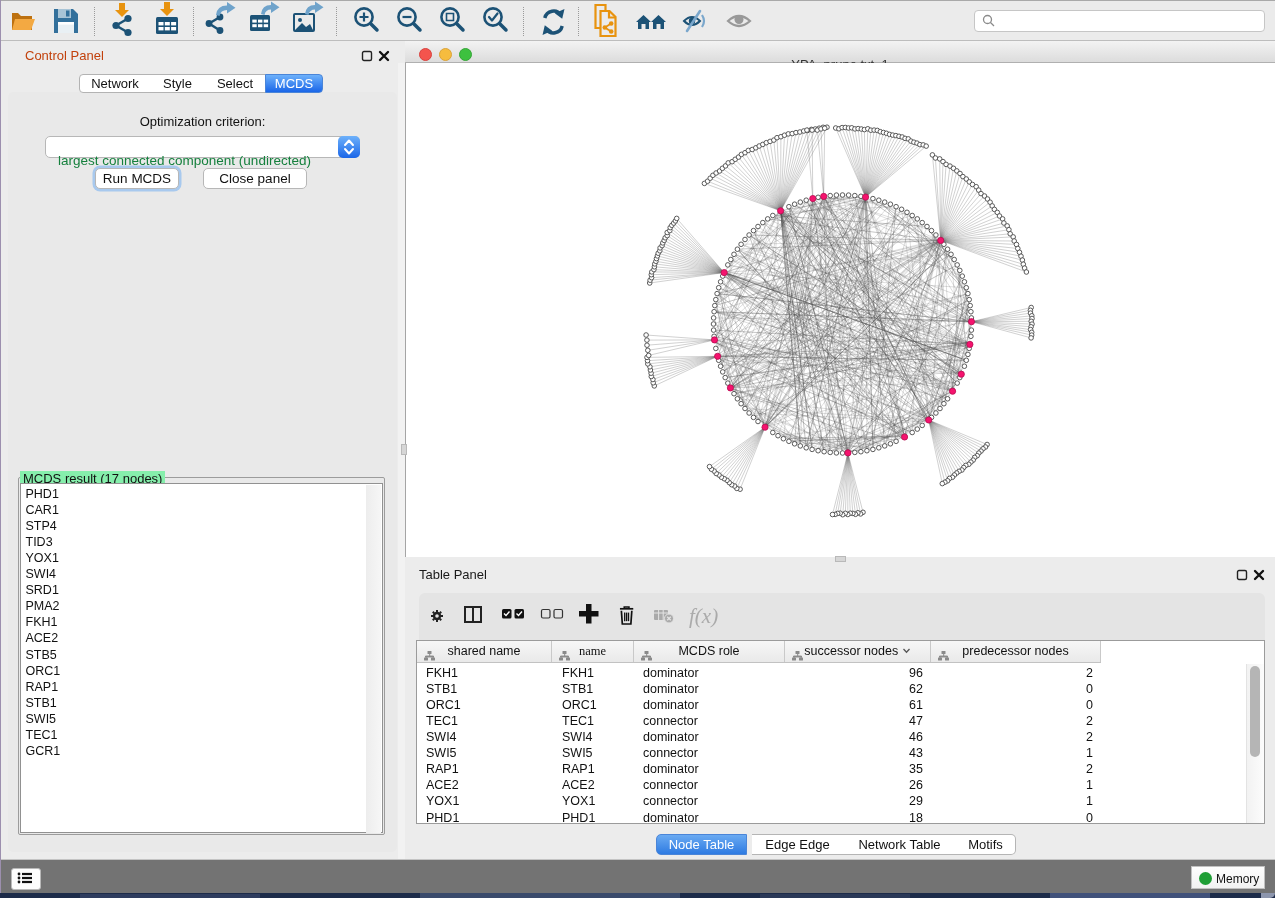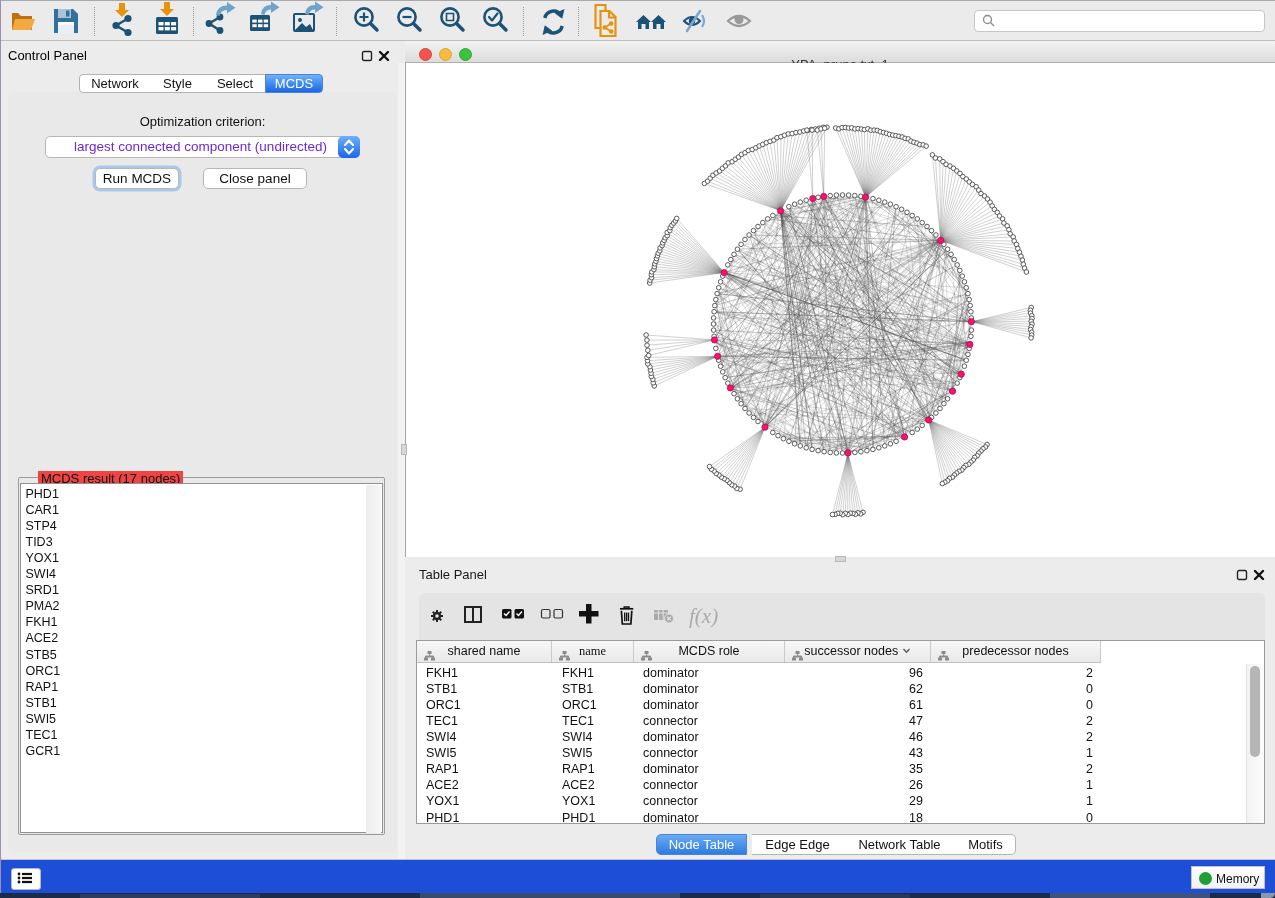--- a/index.html
+++ b/index.html
@@ -3,34 +3,34 @@
 <meta charset="utf-8">
 <style>
 html,body{margin:0;padding:0;}
 body{width:1275px;height:898px;position:relative;overflow:hidden;background:#ececec;font-family:"Liberation Sans",sans-serif;-webkit-font-smoothing:antialiased;}
 .abs{position:absolute;}
 #toolbar{left:0;top:0;width:1275px;height:41px;background:#ebebeb;border-top:1px solid #a9a9a9;border-bottom:1px solid #bdbdbd;box-sizing:border-box;}
 .vsep{position:absolute;top:6px;height:29px;width:0;border-left:1px dotted #9a9a9a;}
 .ticon{position:absolute;top:0;}
 #searchbox{position:absolute;left:974px;top:9px;width:289px;height:20px;background:#fff;border:1px solid #c6c6c6;border-radius:4px;}
 
-#cptitle{left:8px;top:48px;font-size:13px;color:#000000;}
+#cptitle{left:25px;top:48px;font-size:13px;color:#c2410c;}
 
 .tabgrp{position:absolute;top:74px;height:19px;background:#fff;border:1px solid #b3b3b3;box-sizing:border-box;font-size:13px;color:#111;text-align:center;line-height:18px;}
 .tabsel{background:linear-gradient(#6db1fb,#1a66e8);color:#fff;border-color:#4a85d8;}
 #cpcontent{left:8px;top:92px;width:389px;height:760px;background:#e9e9e9;border-radius:5px;}
 #optlabel{left:0px;top:114px;width:405px;text-align:center;font-size:13px;color:#111;}
 #dropdown{left:45px;top:136px;width:315px;height:22px;background:#fff;border:1px solid #b7b7b7;border-radius:5px;box-sizing:border-box;}
-#ddtext{position:absolute;left:12px;top:2px;font-size:13.5px;color:#6d28d9;margin-left:16px;}
+#ddtext{position:absolute;left:12px;top:16px;font-size:13.5px;color:#15803d;}
 #ddbtn{position:absolute;right:-1px;top:-1px;width:22px;height:22px;border-radius:5px;background:linear-gradient(#6db1fb,#1a66e8);}
 .btn{position:absolute;top:168px;height:21px;background:#fff;border:1px solid #b7b7b7;border-radius:5px;box-sizing:border-box;font-size:13.5px;color:#111;text-align:center;line-height:19px;}
 
 #mcdsbox{left:18px;top:471px;width:367px;height:364px;}
 #mcdsborder{position:absolute;left:0;top:6px;width:100%;height:358px;border:1px solid #9c9c9c;border-radius:2px;box-sizing:border-box;}
-#mcdstitle{position:absolute;left:20px;top:0;background:#ef4444;padding:0 3px;font-size:13px;color:#111;}
+#mcdstitle{position:absolute;left:2px;top:0;background:#86efac;padding:0 3px;font-size:13px;color:#111;}
 #mcdslist{position:absolute;left:2px;top:12px;width:363px;height:350px;background:#fff;border:1px solid #919191;box-sizing:border-box;}
 #mcdstrack{position:absolute;right:1px;top:1px;width:15px;height:348px;background:linear-gradient(90deg,#ededed,#f6f6f6);}
 .mi{position:absolute;font-size:12.5px;color:#111;}
 
 #nettitle{left:405px;top:41px;width:870px;height:22px;background:linear-gradient(#f3f3f3,#dcdcdc);border-bottom:1px solid #b0b0b0;box-sizing:border-box;}
 #netname{position:absolute;left:0;right:0;top:16px;text-align:center;font-size:13px;color:#333;}
 .tl{position:absolute;top:6.5px;width:11px;height:11px;border-radius:50%;}
 #netcanvas{left:405px;top:63px;width:870px;height:494px;background:#fff;border-left:1px solid #a5a5a5;box-sizing:border-box;}
 
 #tptitle{left:419px;top:567px;font-size:13px;color:#1a1a1a;}
@@ -38,21 +38,21 @@
 #tablebox{left:416px;top:640px;width:849px;height:184px;background:#fff;border:1px solid #9b9b9b;box-sizing:border-box;}
 #thead{position:absolute;left:0;top:0;width:684px;height:22px;background:linear-gradient(#f7f7f7,#e9e9e9);border-bottom:1px solid #c2c2c2;box-sizing:border-box;}
 .th{position:absolute;top:0;height:21px;border-right:1px solid #c9c9c9;box-sizing:border-box;text-align:center;font-size:12.5px;color:#111;line-height:21px;}
 .td{position:absolute;font-size:12.5px;color:#111;height:16px;line-height:16px;}
 #vscroll{position:absolute;right:0px;top:23px;width:17px;height:159px;background:linear-gradient(90deg,#f2f2f2,#fcfcfc);border-left:1px solid #e3e3e3;}
 #vthumb{position:absolute;left:3px;top:2px;width:10px;height:91px;background:#b5b5b5;border-radius:5px;}
 
 .btab{position:absolute;top:834px;height:21px;background:#fff;border:1px solid #b5b5b5;box-sizing:border-box;font-size:13px;color:#111;text-align:center;line-height:20px;}
 .btabsel{background:linear-gradient(#6aaaf2,#2e7be2);color:#fff;border-color:#4a85d8;}
 
-#statusbar{left:0;top:859px;width:1275px;height:34px;background:#1d4ed8;border-top:1px solid #c4c4c4;box-sizing:border-box;}
+#statusbar{left:0;top:859px;width:1275px;height:34px;background:#737373;border-top:1px solid #c4c4c4;box-sizing:border-box;}
 #listbtn{position:absolute;left:11px;top:8px;width:28px;height:20px;background:#fdfdfd;border:1px solid #b9b9b9;border-radius:3px;}
 #membtn{position:absolute;left:1191px;top:6px;width:74px;height:23px;background:linear-gradient(#fdfdfd,#f2f2f2);border:1px solid #c0c0c0;box-sizing:border-box;}
 #wallpaper{left:0;top:893px;width:1275px;height:5px;background:#1d2b49;}
 #leftline{left:0;top:0;width:1px;height:893px;background:#9c8fae;}
 </style>
 </head>
 <body>
 <div id="toolbar" class="abs">
 <svg class="ticon" style="left:10px" width="30" height="41" viewBox="0 0 30 41">
       <g transform="translate(-3,0)">

